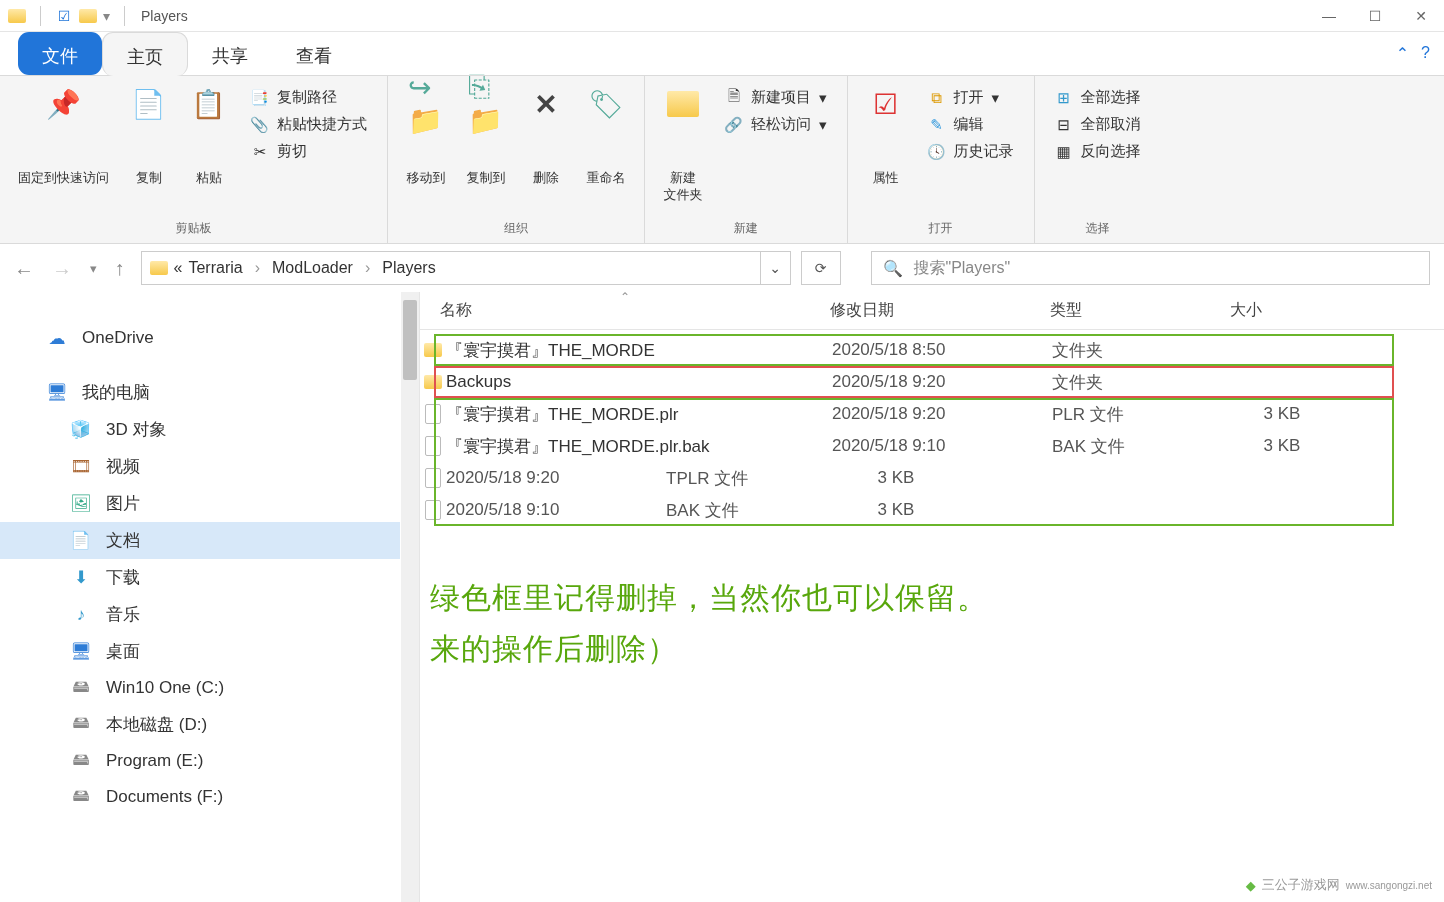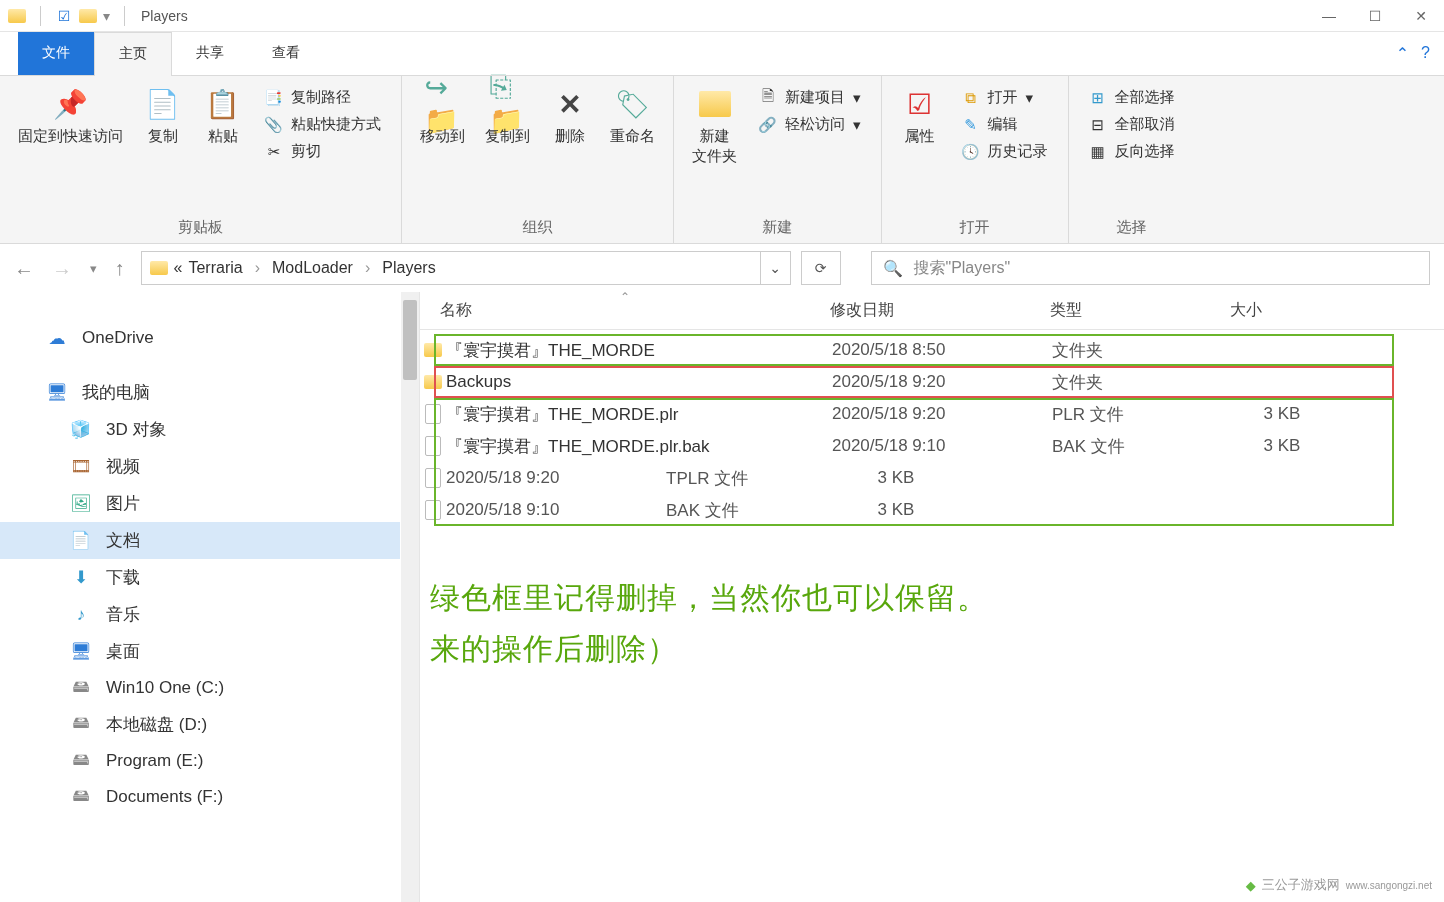--- a/index.html
+++ b/index.html
@@ -5,31 +5,31 @@
 *{box-sizing:border-box;margin:0;padding:0;font-family:"Microsoft YaHei","Segoe UI",sans-serif;}
 body{background:#fff;width:1444px;height:902px;overflow:hidden;font-size:14px;color:#333;}
 .titlebar{height:32px;display:flex;align-items:center;padding:0 8px;border-bottom:1px solid #e5e5e5;position:relative;}
 .titlebar .qat{display:flex;align-items:center;gap:6px;}
 .titlebar .qat-icon{width:18px;height:18px;display:flex;align-items:center;justify-content:center;}
 .titlebar .sep{width:1px;height:20px;background:#ccc;margin:0 8px;}
 .titlebar .title{margin-left:8px;color:#555;font-size:14px;}
 .win-controls{position:absolute;right:0;top:0;display:flex;}
 .win-controls div{width:46px;height:32px;display:flex;align-items:center;justify-content:center;font-size:14px;color:#666;}
 .ribbon-tabs{height:44px;display:flex;align-items:stretch;border-bottom:1px solid #dadada;padding-left:18px;position:relative;}
-.rtab{padding:12px 24px;font-size:14px;color:#333;}
+.rtab{padding:12px 24px;font-size:18px;color:#333;border-radius:11px;}
 .rtab.file{background:#2175d9;color:#fff;}
 .rtab.active{background:#f5f5f5;border:1px solid #dadada;border-bottom:none;margin-bottom:-1px;}
 .ribbon-help{position:absolute;right:14px;top:12px;display:flex;gap:12px;color:#2175d9;font-size:16px;}
 .ribbon{height:168px;background:#f5f5f5;display:flex;border-bottom:1px solid #dadada;}
 .rgroup{border-right:1px solid #dadada;padding:6px 10px 2px 10px;display:flex;flex-direction:column;justify-content:space-between;}
 .rgroup .items{display:flex;align-items:flex-start;gap:4px;}
-.rgroup .gname{text-align:center;font-size:15px;color:#666;padding:6px 0 4px;}
+.rgroup .gname{text-align:center;font-size:12px;color:#666;padding:6px 0 4px;}
 .bigbtn{display:flex;flex-direction:column;align-items:center;justify-content:flex-start;padding:4px 8px;min-width:56px;}
 .bigbtn .ic{width:36px;height:36px;display:flex;align-items:center;justify-content:center;font-size:28px;margin-bottom:4px;}
-.bigbtn .lbl{font-size:15px;text-align:center;line-height:1.3;}
+.bigbtn .lbl{font-size:13px;text-align:center;line-height:1.3;margin-top:44px;}
 .smallcol{display:flex;flex-direction:column;gap:4px;padding:4px 6px;}
 .smallrow{display:flex;align-items:center;gap:8px;font-size:15px;white-space:nowrap;padding:2px 4px;}
 .smallrow .si{width:18px;height:18px;display:flex;align-items:center;justify-content:center;}
 .addr-row{height:48px;display:flex;align-items:center;padding:0 14px;gap:16px;}
 .navbtns{display:flex;align-items:center;gap:18px;color:#888;font-size:20px;}
 .addrbar{flex:1;height:34px;border:1px solid #ccc;display:flex;align-items:center;padding:0 8px;gap:6px;font-size:16px;max-width:660px;}
 .addrbar .crumb{color:#333;}
 .addrbar .chev{color:#999;margin:0 6px;}
 .addr-right{display:flex;align-items:center;gap:0;}
 .addr-right .dd{width:30px;height:34px;border:1px solid #ccc;border-left:none;display:flex;align-items:center;justify-content:center;color:#555;}

